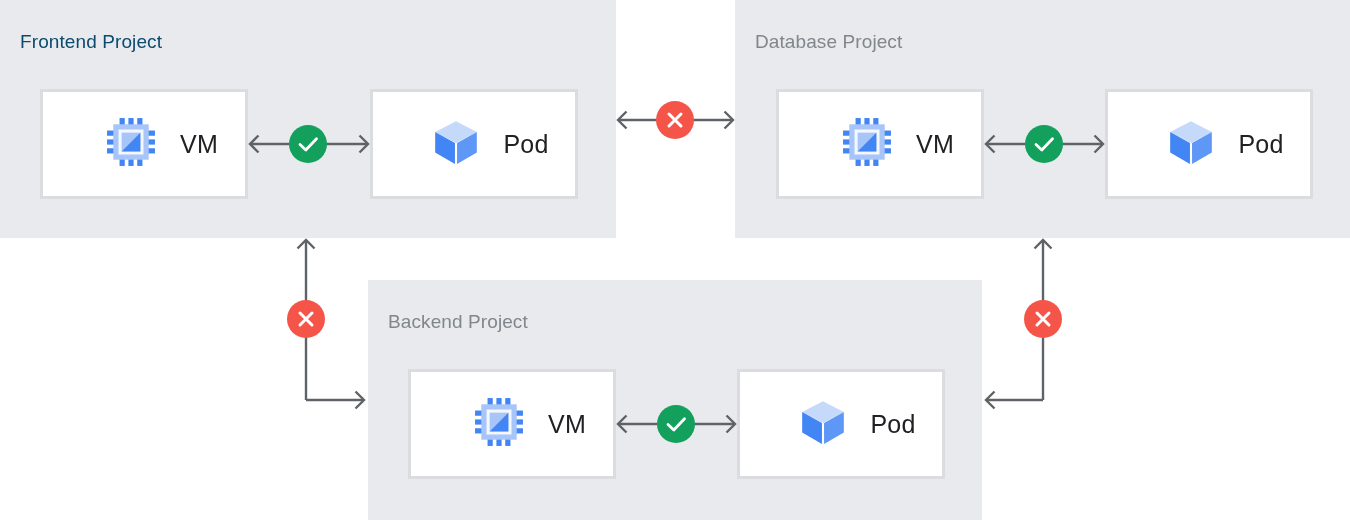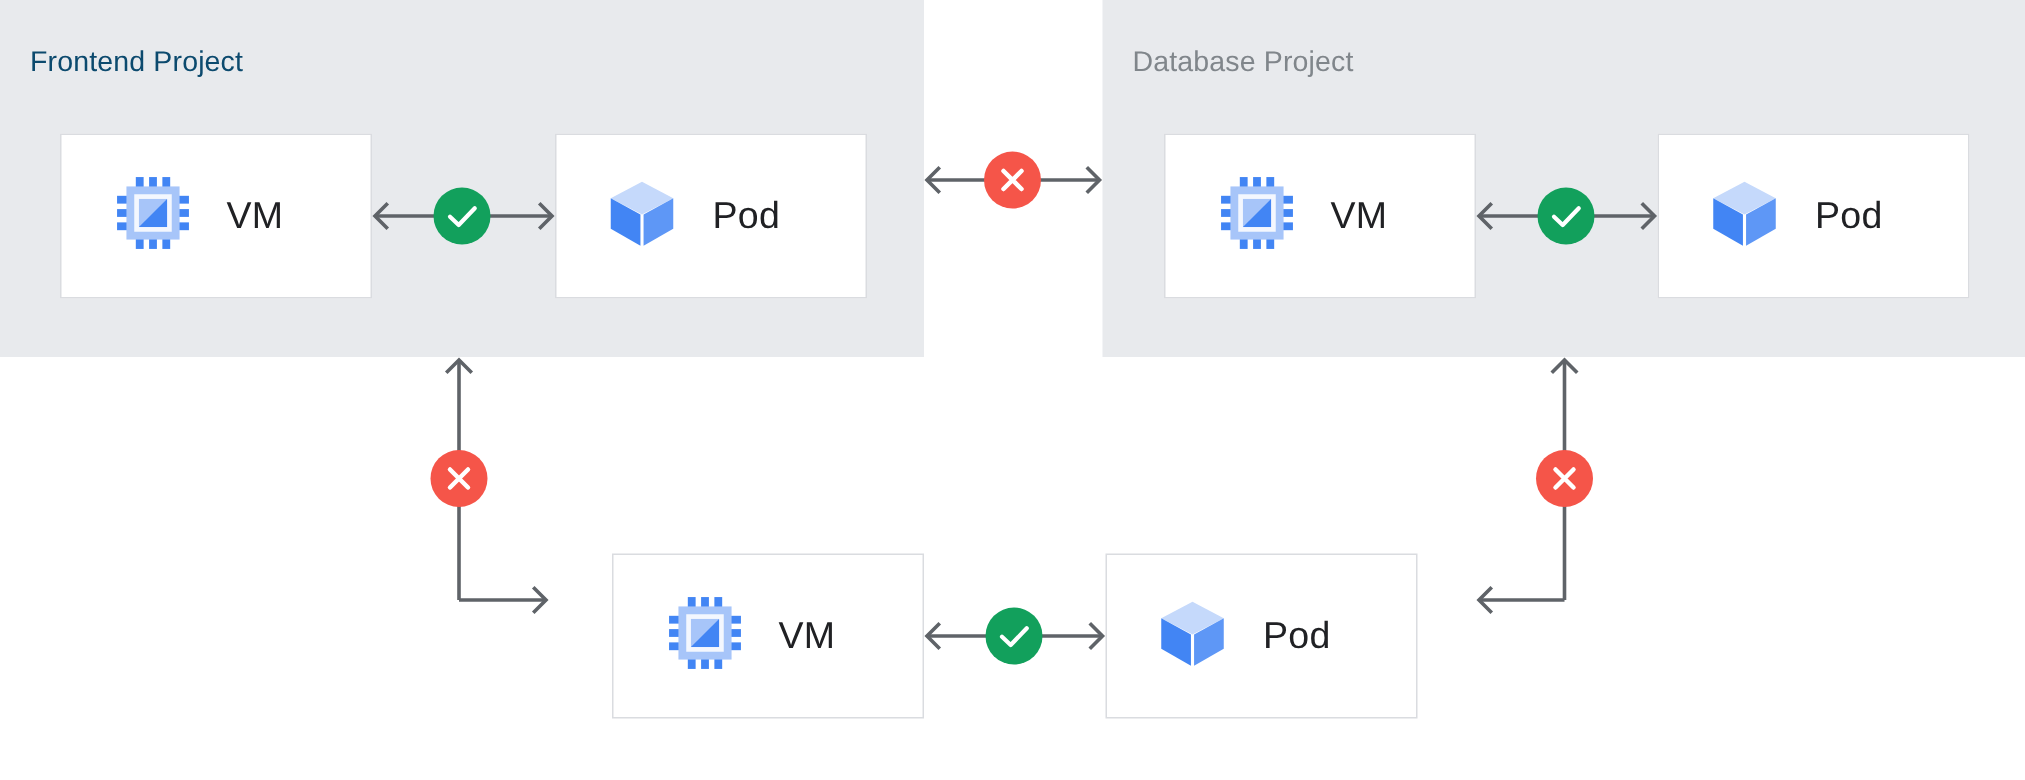--- a/index.html
+++ b/index.html
@@ -30,24 +30,25 @@
     font-size: 19px;
     color: #80868B;
     letter-spacing: .1px;
     white-space: nowrap;
   }
 
   
   .card {
     position: absolute;
     background: #ffffff;
-    border: 1px solid #d946ef;
+    border: 3px solid #d946ef;
     box-sizing: border-box;
     display: flex;
     align-items: center;
+    justify-content: center;
   }
   .card-icon {
     flex: 0 0 auto;
     display: block;
   }
   .card-label {
     font-size: 25px;
     color: #202124;
     letter-spacing: .2px;
     white-space: nowrap;
@@ -76,20 +77,23 @@
 </head>
 <body>
 
 <div id="canvas">
 
   <div class="panel" id="panel-0" style="left: 0px; top: 0px; width: 616px; height: 238px; background: rgb(232, 234, 237);">
     <div class="panel-title" style="left: 20px; top: 31px; color: #0c4a6e;">Frontend Project</div>
   </div>
   <div class="panel" id="panel-1" style="left: 735px; top: 0px; width: 728px; height: 238px; background: rgb(232, 234, 237);">
     <div class="panel-title" style="left: 20px; top: 31px; color: rgb(128, 134, 139);">Database Project</div>
+  </div>
+  <div class="panel" id="panel-2" style="left: 368px; top: 280px; width: 614px; height: 240px; background: rgb(232, 234, 237);">
+    <div class="panel-title" style="left: 20px; top: 31px; color: rgb(128, 134, 139);">Backend Project</div>
   </div>
 
   <svg id="wires" viewBox="0 0 1350 520" xmlns="http://www.w3.org/2000/svg">
       <line x1="250" y1="144" x2="368" y2="144" stroke="#5F6368" stroke-width="2.4"></line>
       <path d="M258.5,135.5 L250,144 L258.5,152.5" fill="none" stroke="#5F6368" stroke-width="2.4" stroke-linecap="butt" stroke-linejoin="miter"></path>
       <path d="M359.5,135.5 L368,144 L359.5,152.5" fill="none" stroke="#5F6368" stroke-width="2.4" stroke-linecap="butt" stroke-linejoin="miter"></path>
       <line x1="986" y1="144" x2="1103" y2="144" stroke="#5F6368" stroke-width="2.4"></line>
       <path d="M994.5,135.5 L986,144 L994.5,152.5" fill="none" stroke="#5F6368" stroke-width="2.4" stroke-linecap="butt" stroke-linejoin="miter"></path>
       <path d="M1094.5,135.5 L1103,144 L1094.5,152.5" fill="none" stroke="#5F6368" stroke-width="2.4" stroke-linecap="butt" stroke-linejoin="miter"></path>
       <line x1="618" y1="424" x2="735" y2="424" stroke="#5F6368" stroke-width="2.4"></line>

